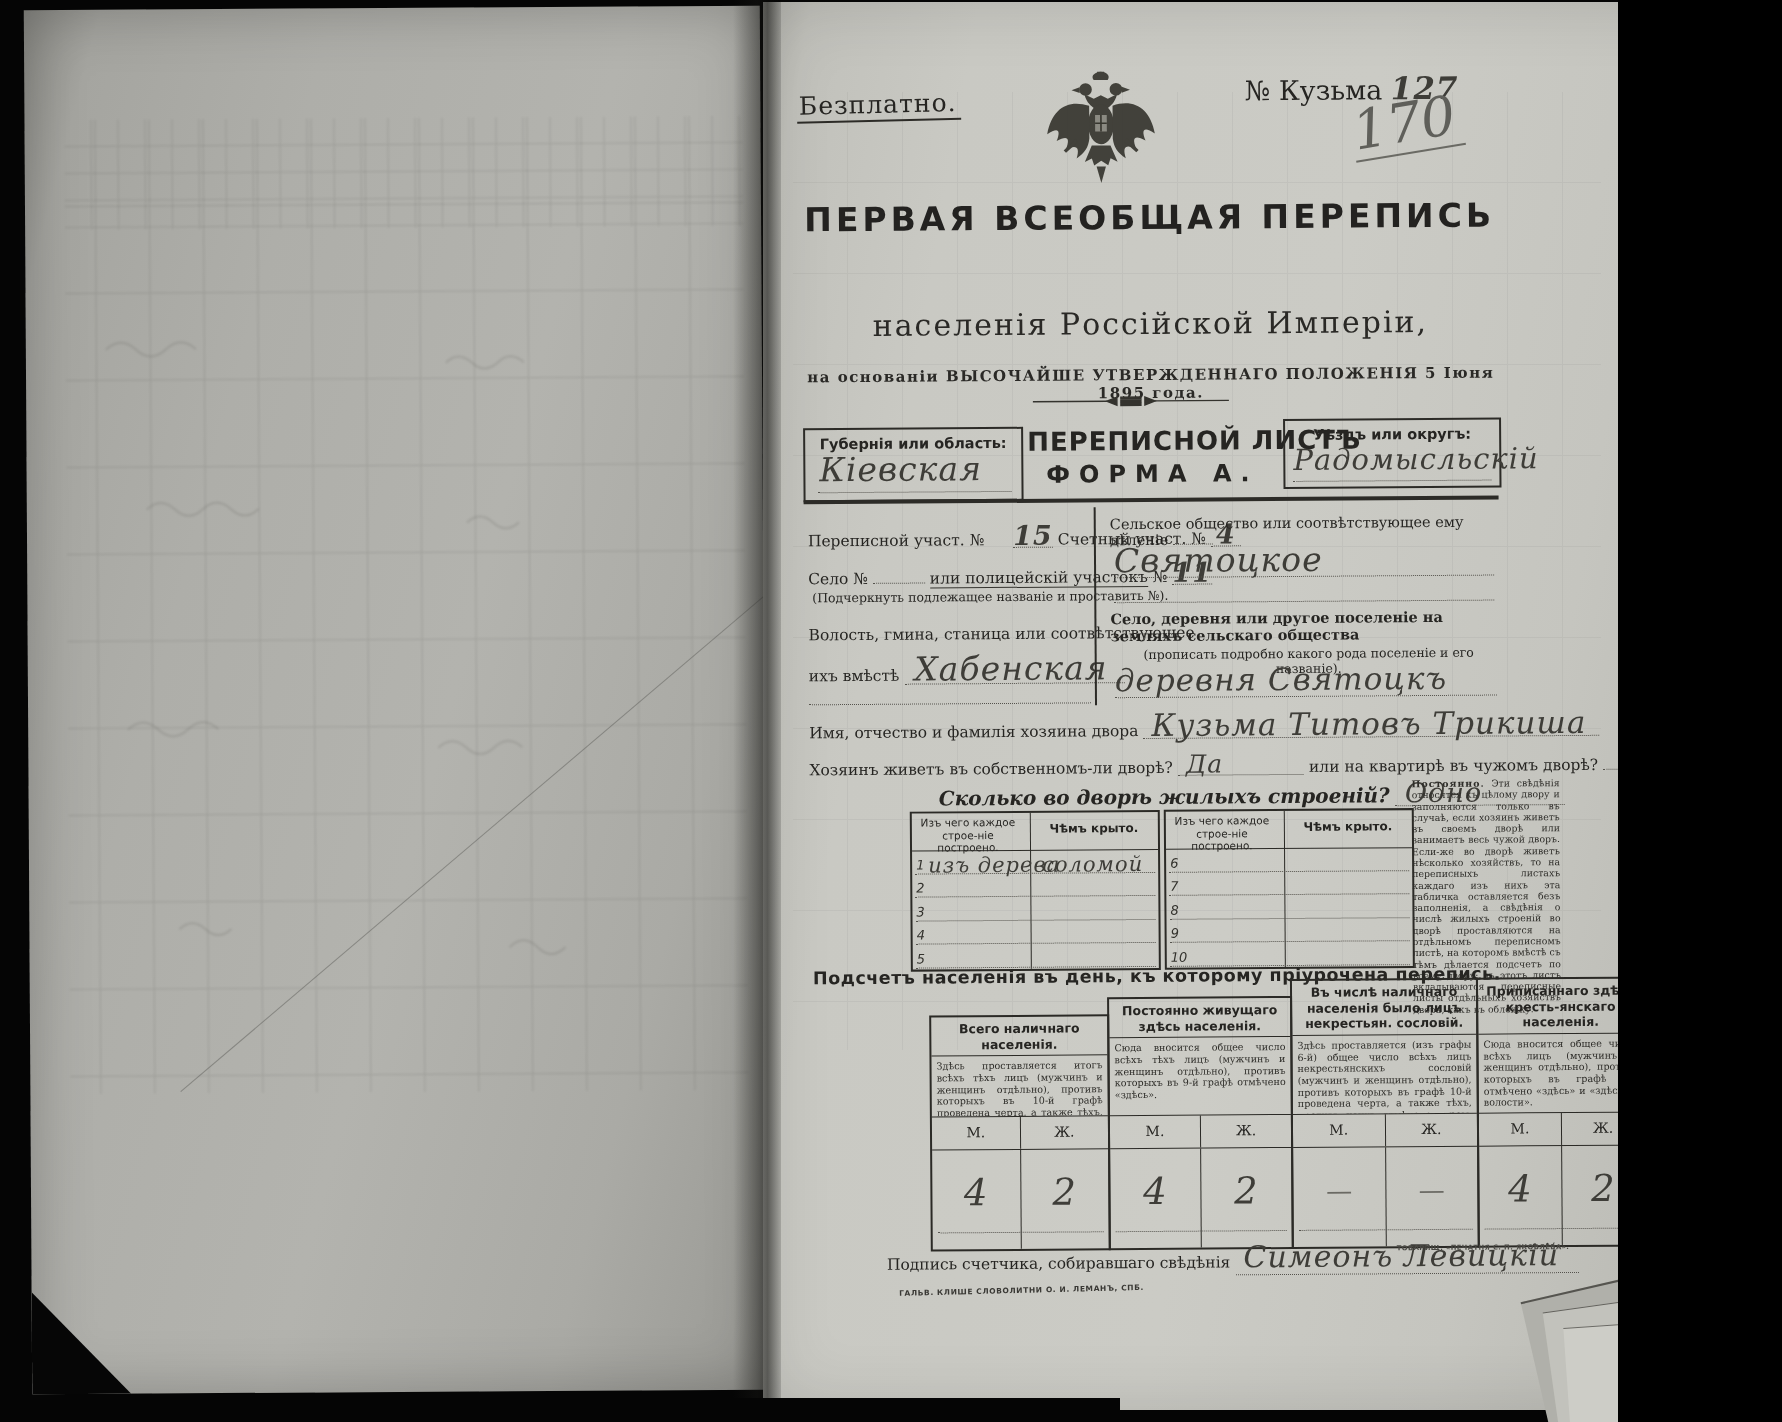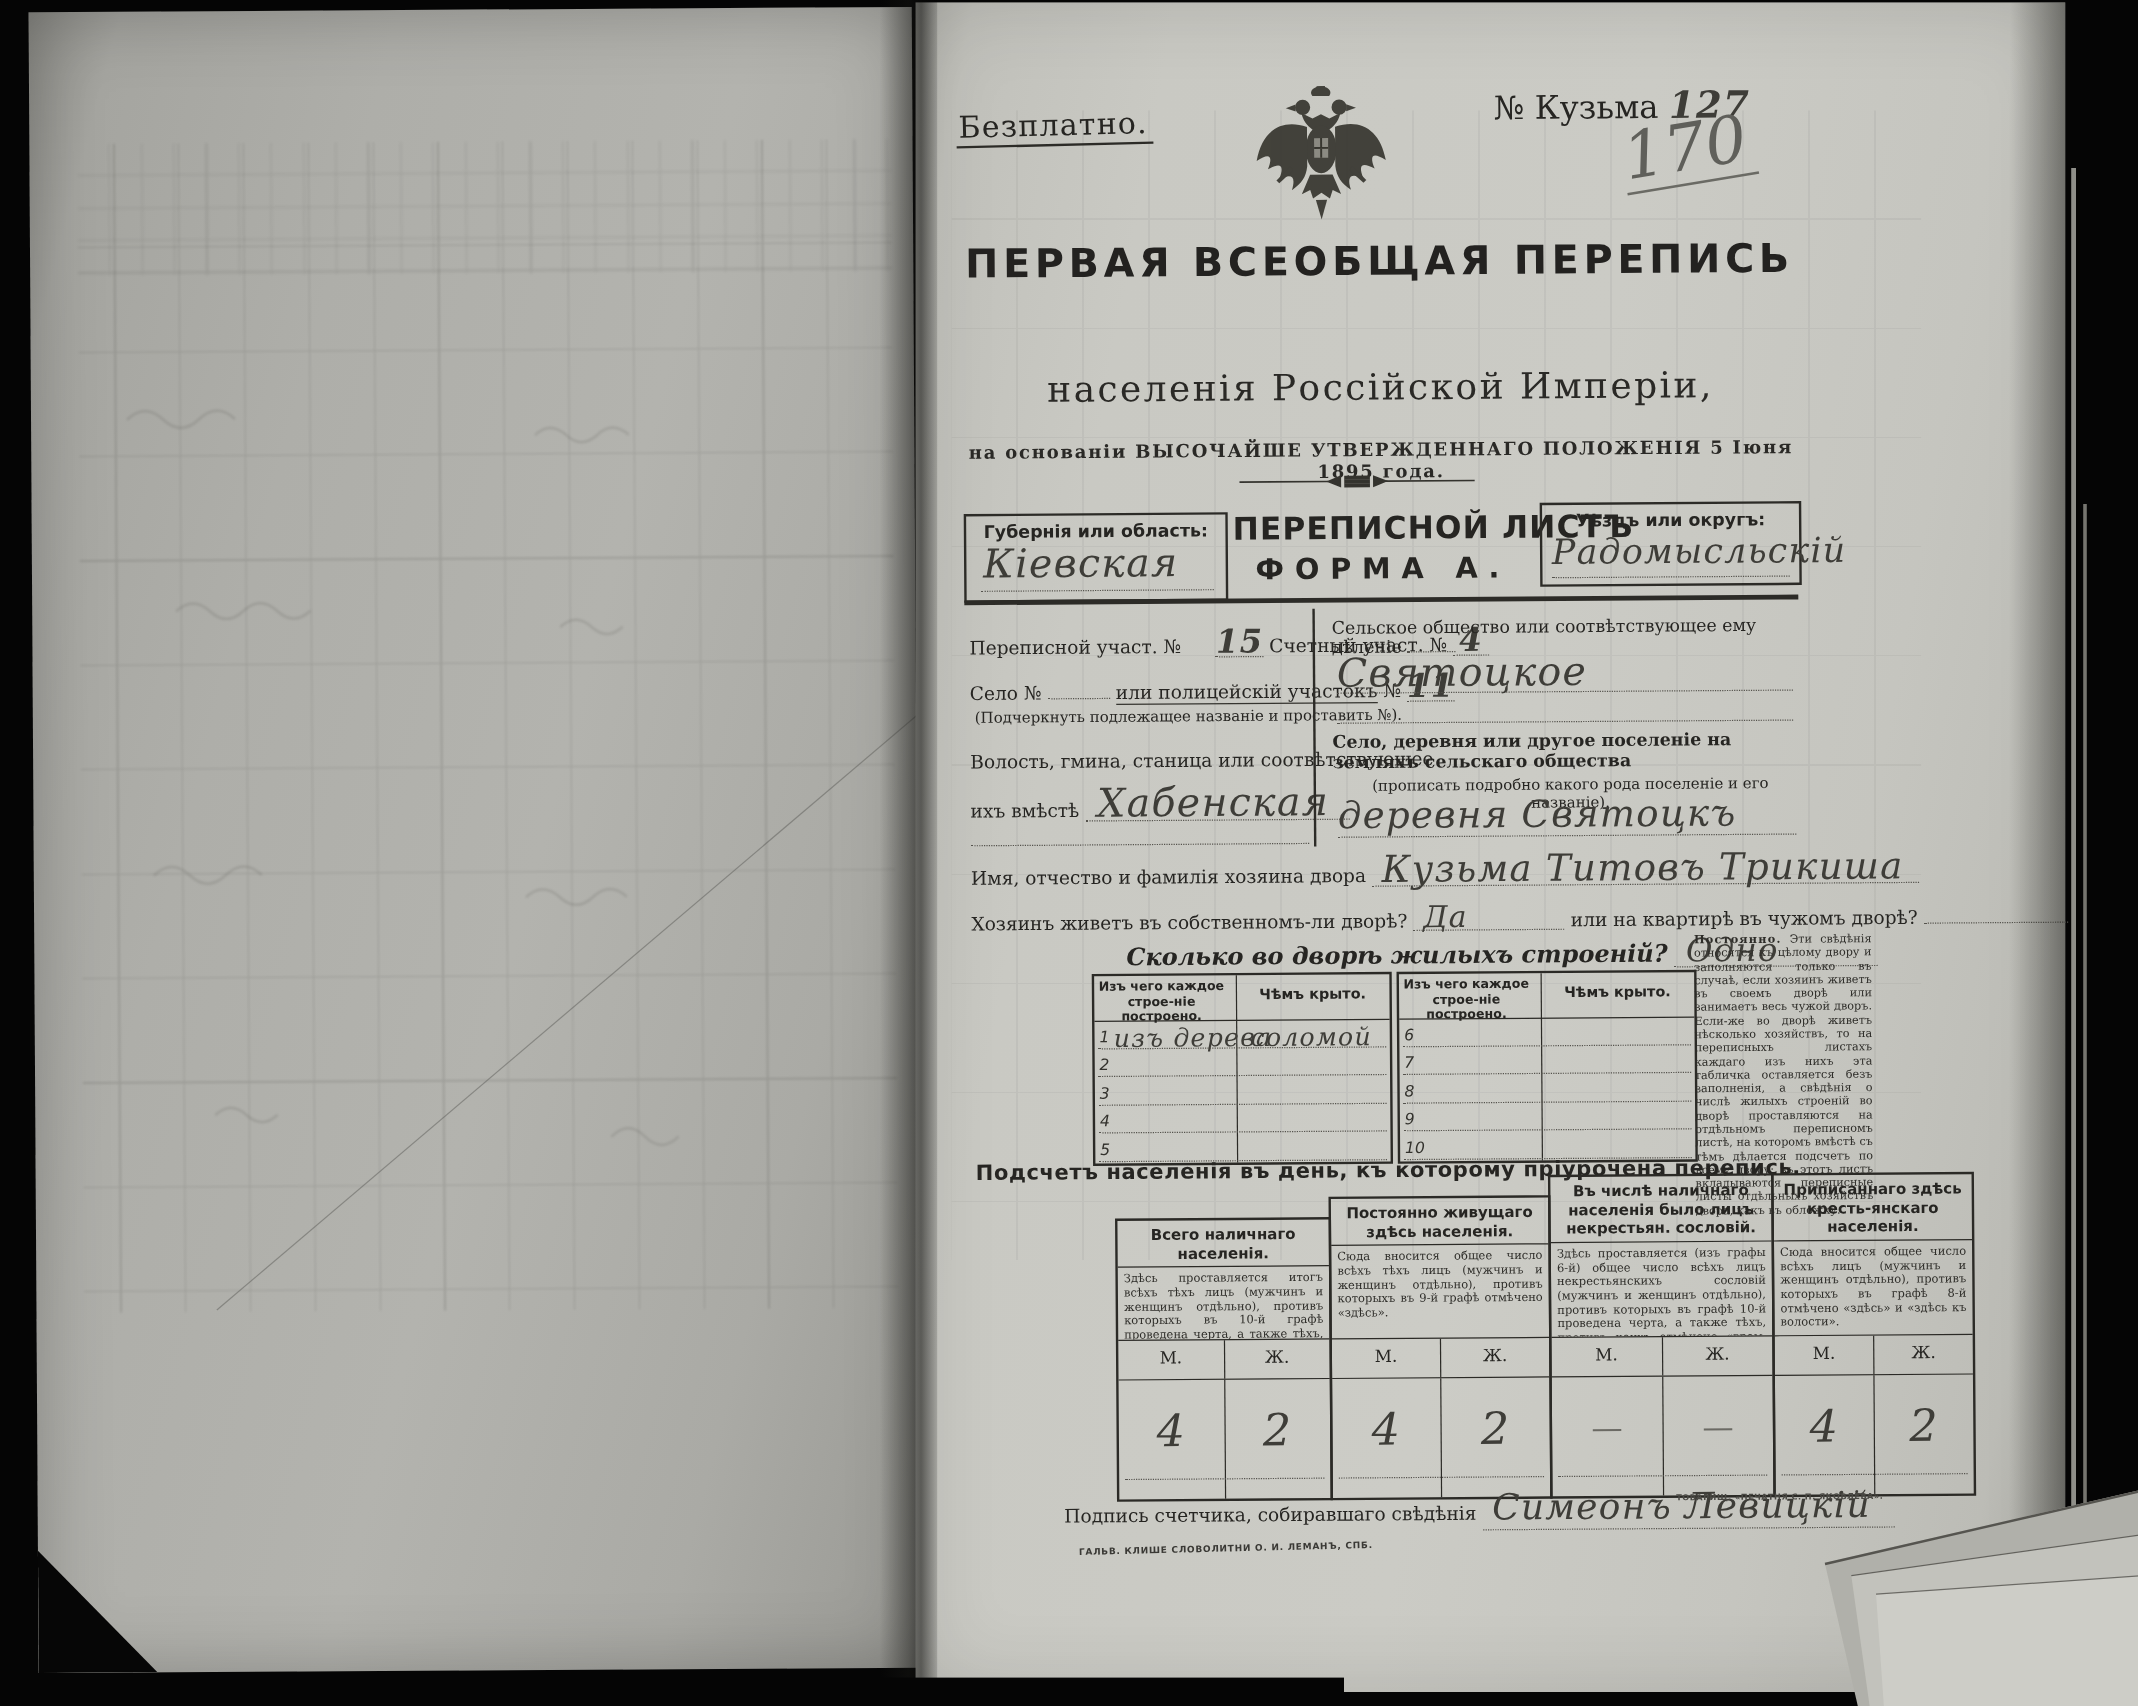--- a/index.html
+++ b/index.html
@@ -1,16 +1,16 @@
 <!DOCTYPE html>
 <html><head>
 <meta charset="utf-8">
 <style>
   html,body{margin:0;padding:0;background:#000;}
-  .scan{position:relative;width:1782px;height:1422px;overflow:hidden;background:#050505;
+  .scan{position:relative;width:1618px;height:1422px;overflow:hidden;background:#050505;
         font-family:"DejaVu Serif",serif;color:#262522;}
 
   
   .left-page{position:absolute;left:28px;top:8px;width:736px;height:1384px;
     background:linear-gradient(105deg,#8e8e89 0%,#a5a5a0 7%,#aeaea9 28%,#b3b3ae 55%,#aaaaa5 80%,#999994 100%);
     transform:rotate(-0.35deg);box-shadow:inset 0 0 60px rgba(0,0,0,.25);}
   .bleed{position:absolute;left:40px;top:110px;right:18px;bottom:300px;opacity:.16;filter:blur(1.1px);
     transform:scaleX(-1);
     background:
       repeating-linear-gradient(to right,transparent 0 53px,#3a3a36 53px 54px),
@@ -75,21 +75,21 @@
   .fieldtext{font-size:15.5px;white-space:nowrap;}
   .small-note{font-size:12.5px;}
   .num-hw{font-size:27px;font-weight:bold;line-height:0.8;}
   .inline-dot{display:inline-block;border-bottom:1.6px dotted #55534d;}
   .uline{border-bottom:1.6px solid #35342f;}
   .vdivider{left:332px;top:505px;width:1.6px;height:198px;background:#2c2b27;}
 
   .b-table{position:absolute;border:2.2px solid #2b2a26;background:rgba(255,255,255,.03);}
   .b-vline{position:absolute;left:118px;top:0;bottom:0;width:1.2px;background:#2b2a26;}
   .b-head{display:flex;height:37px;border-bottom:1.6px solid #2b2a26;}
-  .b-h1{width:118px;font-size:10.5px;font-weight:bold;text-align:center;padding:3px 6px 0 0;box-sizing:border-box;line-height:1.2;}
+  .b-h1{width:118px;font-size:10.5px;font-weight:normal;text-align:center;padding:3px 6px 0 0;box-sizing:border-box;line-height:1.2;}
   .b-h2{flex:1;font-size:12px;font-weight:bold;text-align:center;padding-top:9px;}
   .b-row{position:relative;height:23.6px;}
   .b-row .rowdot{position:absolute;left:3px;right:3px;bottom:1px;border-bottom:1.2px dotted #55534d;}
   .b-num{position:absolute;left:4px;bottom:3px;font-size:13px;font-style:italic;color:#33322d;}
   .b-mat{position:absolute;left:16px;bottom:-2px;font-size:21px;white-space:nowrap;}
   .b-roof{position:absolute;left:130px;bottom:-2px;font-size:21px;white-space:nowrap;}
 
   .note-block{left:648px;top:778px;width:148px;font-size:9.4px;line-height:1.2;text-align:justify;color:#2e2d29;}
   .note-title{font-weight:bold;letter-spacing:1px;}
 

